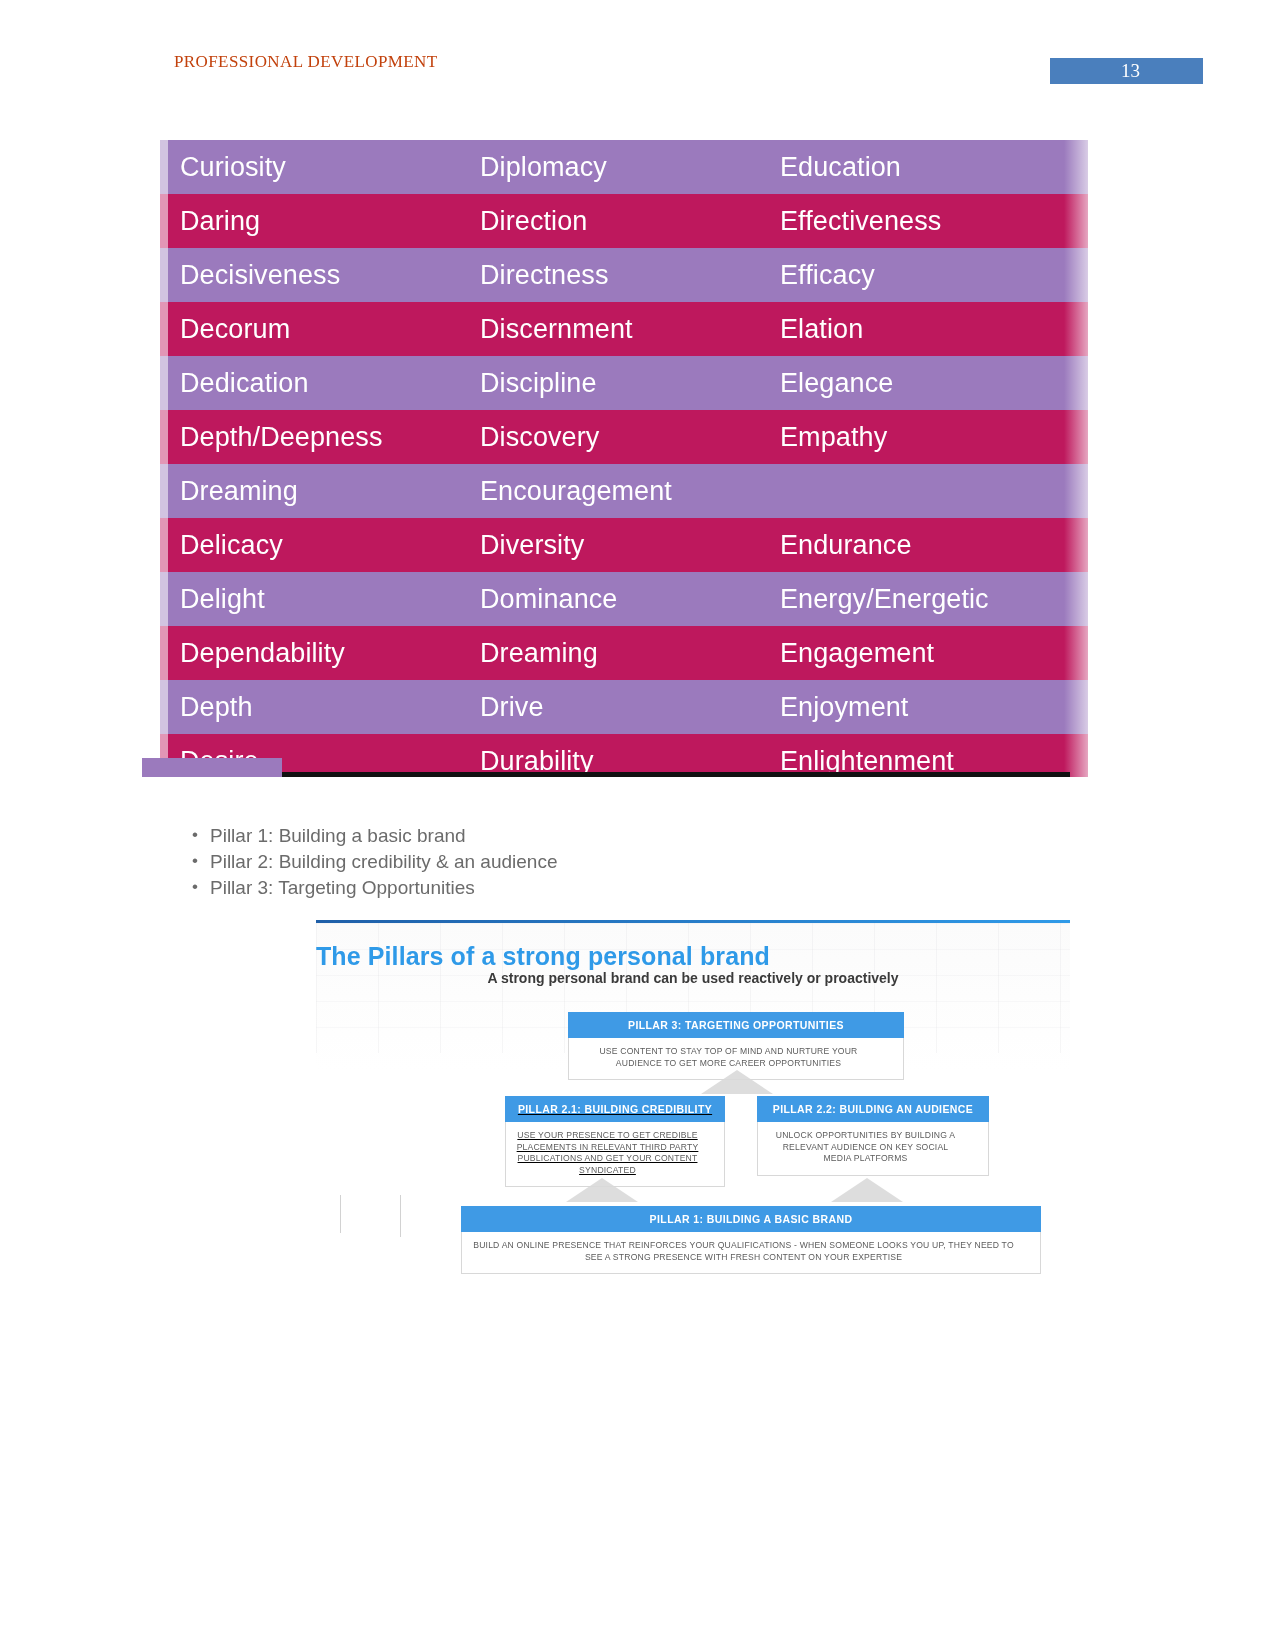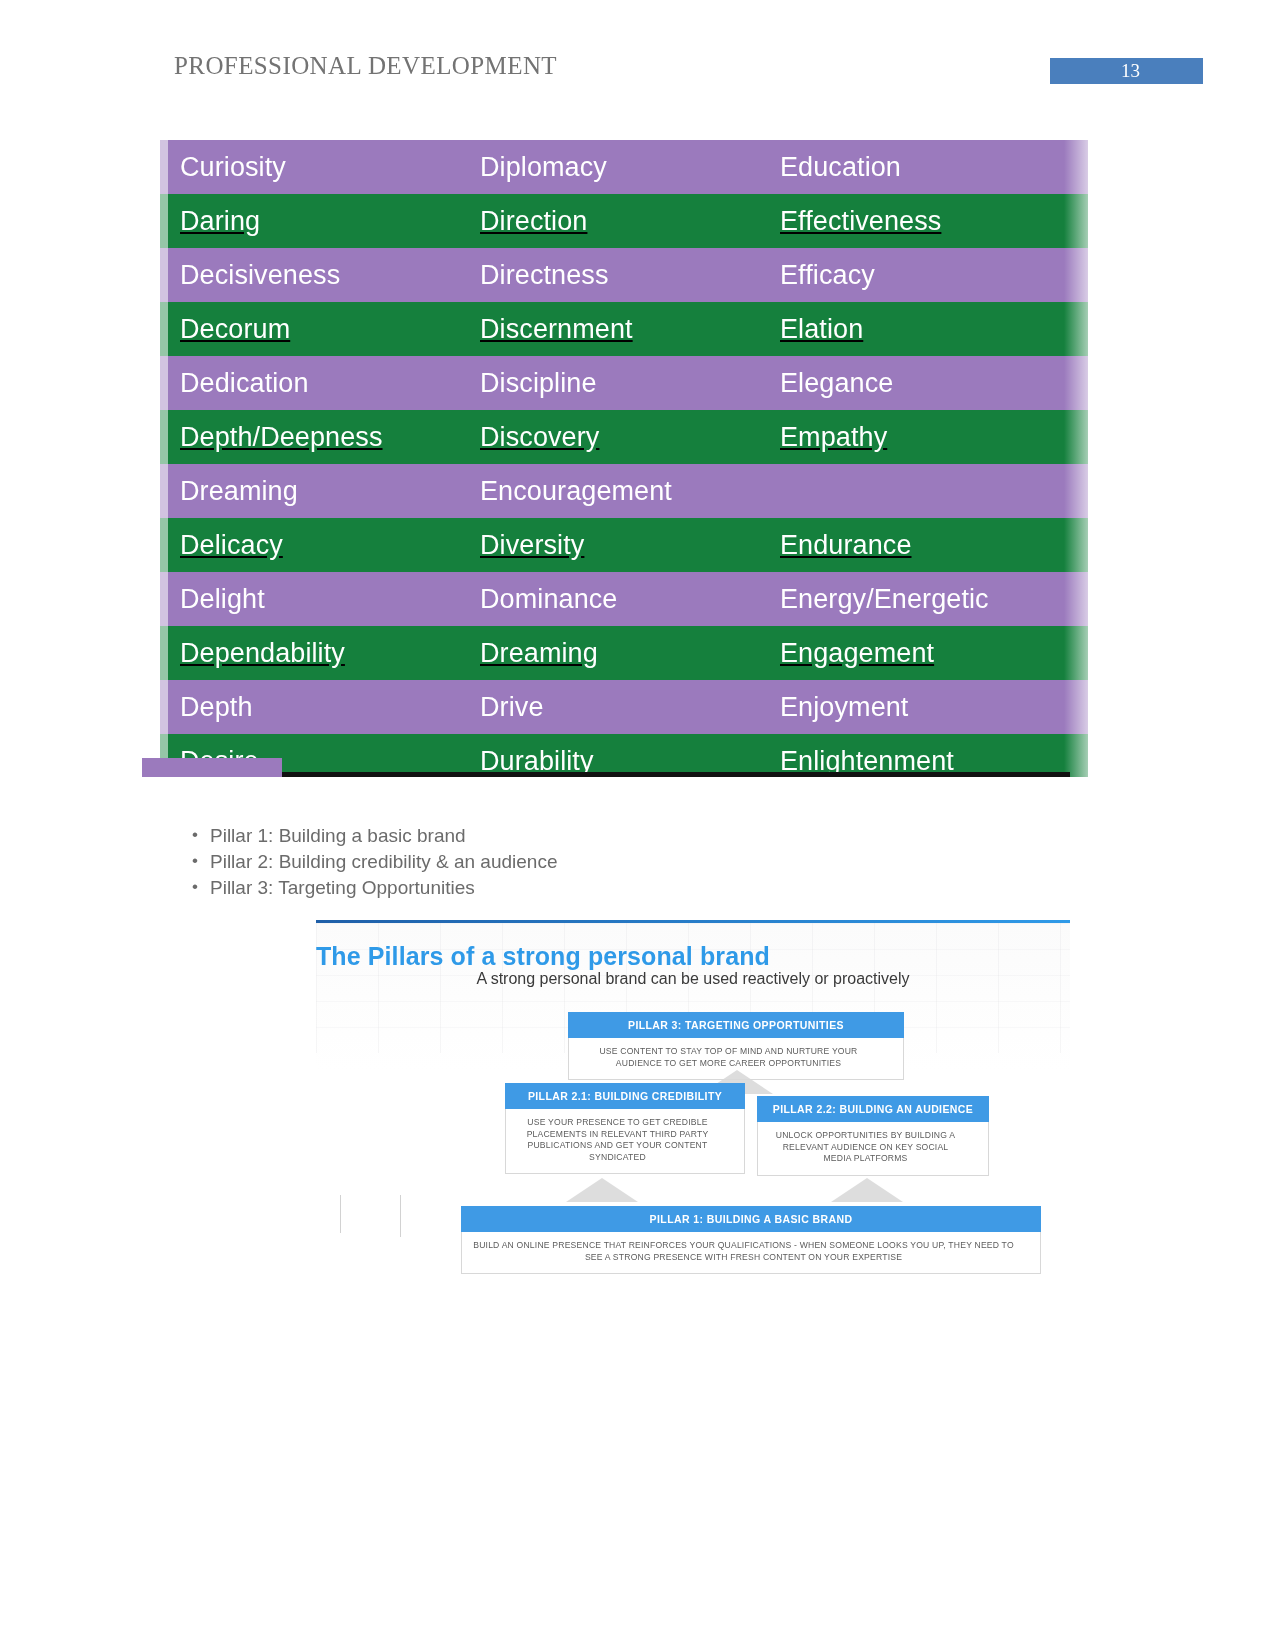--- a/index.html
+++ b/index.html
@@ -21,23 +21,23 @@
     top: 52px;
     left: 0;
     width: 1275px;
     height: 44px;
   }
   #header-title {
     position: absolute;
     left: 174px;
     top: 0px;
     font-family: "Liberation Serif", serif;
-    font-size: 25px;
+    font-size: 17px;
     letter-spacing: 0.4px;
-    color: #737373;
+    color: #c2410c;
     white-space: nowrap;
   }
   #page-number-badge {
     position: absolute;
     left: 1050px;
     top: 58px;
     width: 145px;
     height: 26px;
     background: #4a7fbd;
     color: #ffffff;
@@ -84,21 +84,21 @@
     pointer-events: none;
   }
   .wt-row {
     display: flex;
     height: 54px;
     align-items: center;
     box-sizing: border-box;
     padding-left: 20px;
   }
   .wt-row.light { background: #9b7abd; }
-  .wt-row.dark  { background: #15803d; text-decoration: underline; }
+  .wt-row.dark  { background: #be185d; }
   .wt-cell {
     color: #ffffff;
     font-size: 27px;
     font-weight: 400;
     letter-spacing: 0.1px;
     white-space: nowrap;
     overflow: hidden;
   }
   .wt-cell.c0 { width: 300px; }
   .wt-cell.c1 { width: 300px; }
@@ -202,22 +202,22 @@
     font-weight: bold;
     letter-spacing: 0.1px;
   }
   #info-subtitle {
     position: absolute;
     left: 0;
     top: 50px;
     width: 754px;
     text-align: center;
     color: #3a3a3a;
-    font-size: 16px;
-    font-weight: normal;
+    font-size: 14px;
+    font-weight: bold;
   }
 
   .pbox {
     position: absolute;
     box-sizing: border-box;
   }
   .pbox-head {
     background: #3f9ae5;
     color: #ffffff;
     font-size: 10.5px;
@@ -233,21 +233,21 @@
     border-top: none;
     color: #5c5c5c;
     font-size: 8.6px;
     line-height: 11.5px;
     text-align: center;
     padding: 8px 25px 10px 10px;
     letter-spacing: 0.2px;
   }
 
   #pillar3-box { left: 252px; top: 92px; width: 336px; }
-  #pillar21-box { left: 189px; top: 163px; width: 240px; }
+  #pillar21-box { left: 189px; top: 176px; width: 220px; text-decoration: underline; }
   #pillar22-box { left: 441px; top: 176px; width: 232px; }
   #pillar1-box  { left: 145px; top: 286px; width: 580px; }
 
   .arrow-up {
     position: absolute;
     width: 0;
     height: 0;
     border-left: 36px solid transparent;
     border-right: 36px solid transparent;
     border-bottom: 24px solid #d9d9d9;

